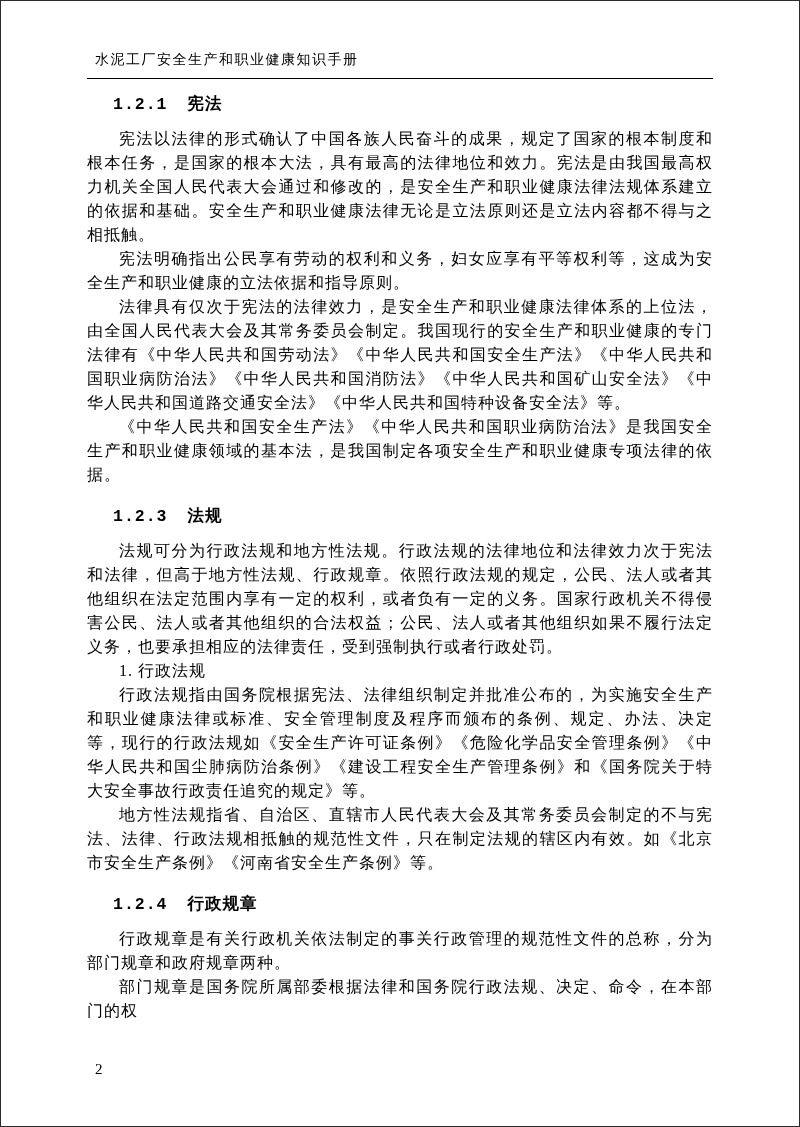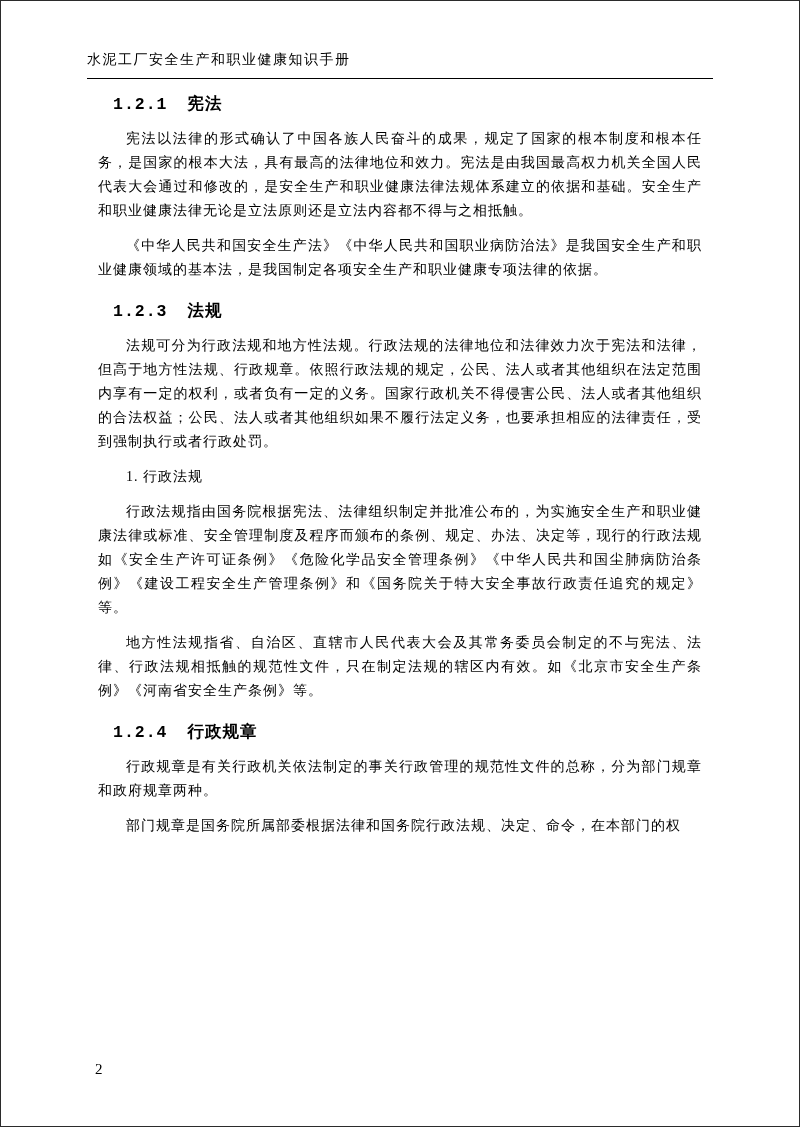--- a/index.html
+++ b/index.html
@@ -12,42 +12,43 @@
     border: 1px solid #2b2b2b;
     overflow: hidden;
     font-family: "Liberation Serif", "DejaVu Serif", serif;
     color: #000000;
   }
   .page-header { margin: 50px 86px 0 86px; }
   .header-title {
     font-size: 14px;
     letter-spacing: 1.5px;
     color: #000000;
+    margin-left: 8px;
   }
   .header-rule {
     border: none;
     border-top: 1.5px solid #000000;
     margin: 9px 0 0 0;
     height: 0;
   }
   .content { margin: 14px 86px 0 86px; }
   .section-heading {
     font-family: Liberation Mono, monospace;
     font-size: 16.5px;
     font-weight: bold;
     margin: 18px 0 12px 0;
     padding-left: 26px;
     letter-spacing: 1px;
   }
   .section:first-child .section-heading { margin-top: 12px; }
   .section-number { margin-right: 20px; }
   .para {
-    font-size: 14px;
+    font-size: 16px;
     line-height: 24px;
-    margin: 11px;
+    margin: 0;
     text-align: justify;
     text-indent: 2em;
     letter-spacing: 1px;
   }
   .page-number {
     position: absolute;
     left: 94px;
     bottom: 48px;
     font-size: 15px;
   }
@@ -60,23 +61,25 @@
   <div class="page-header">
     <div class="header-title">水泥工厂安全生产和职业健康知识手册</div>
     <hr class="header-rule">
   </div>
 
   <div class="content">
 
     <div class="section">
       <h2 class="section-heading"><span class="section-number">1.2.1</span><span class="section-title">宪法</span></h2>
       <p class="para">宪法以法律的形式确认了中国各族人民奋斗的成果，规定了国家的根本制度和根本任务，是国家的根本大法，具有最高的法律地位和效力。宪法是由我国最高权力机关全国人民代表大会通过和修改的，是安全生产和职业健康法律法规体系建立的依据和基础。安全生产和职业健康法律无论是立法原则还是立法内容都不得与之相抵触。</p>
+      <p class="para">宪法明确指出公民享有劳动的权利和义务，妇女应享有平等权利等，这成为安全生产和职业健康的立法依据和指导原则。</p>
     </div>
 
     <div class="section">
+      <p class="para">法律具有仅次于宪法的法律效力，是安全生产和职业健康法律体系的上位法，由全国人民代表大会及其常务委员会制定。我国现行的安全生产和职业健康的专门法律有《中华人民共和国劳动法》《中华人民共和国安全生产法》《中华人民共和国职业病防治法》《中华人民共和国消防法》《中华人民共和国矿山安全法》《中华人民共和国道路交通安全法》《中华人民共和国特种设备安全法》等。</p>
       <p class="para">《中华人民共和国安全生产法》《中华人民共和国职业病防治法》是我国安全生产和职业健康领域的基本法，是我国制定各项安全生产和职业健康专项法律的依据。</p>
     </div>
 
     <div class="section">
       <h2 class="section-heading"><span class="section-number">1.2.3</span><span class="section-title">法规</span></h2>
       <p class="para">法规可分为行政法规和地方性法规。行政法规的法律地位和法律效力次于宪法和法律，但高于地方性法规、行政规章。依照行政法规的规定，公民、法人或者其他组织在法定范围内享有一定的权利，或者负有一定的义务。国家行政机关不得侵害公民、法人或者其他组织的合法权益；公民、法人或者其他组织如果不履行法定义务，也要承担相应的法律责任，受到强制执行或者行政处罚。</p>
       <p class="para">1. 行政法规</p>
       <p class="para">行政法规指由国务院根据宪法、法律组织制定并批准公布的，为实施安全生产和职业健康法律或标准、安全管理制度及程序而颁布的条例、规定、办法、决定等，现行的行政法规如《安全生产许可证条例》《危险化学品安全管理条例》《中华人民共和国尘肺病防治条例》《建设工程安全生产管理条例》和《国务院关于特大安全事故行政责任追究的规定》等。</p>
       <p class="para">地方性法规指省、自治区、直辖市人民代表大会及其常务委员会制定的不与宪法、法律、行政法规相抵触的规范性文件，只在制定法规的辖区内有效。如《北京市安全生产条例》《河南省安全生产条例》等。</p>
     </div>

